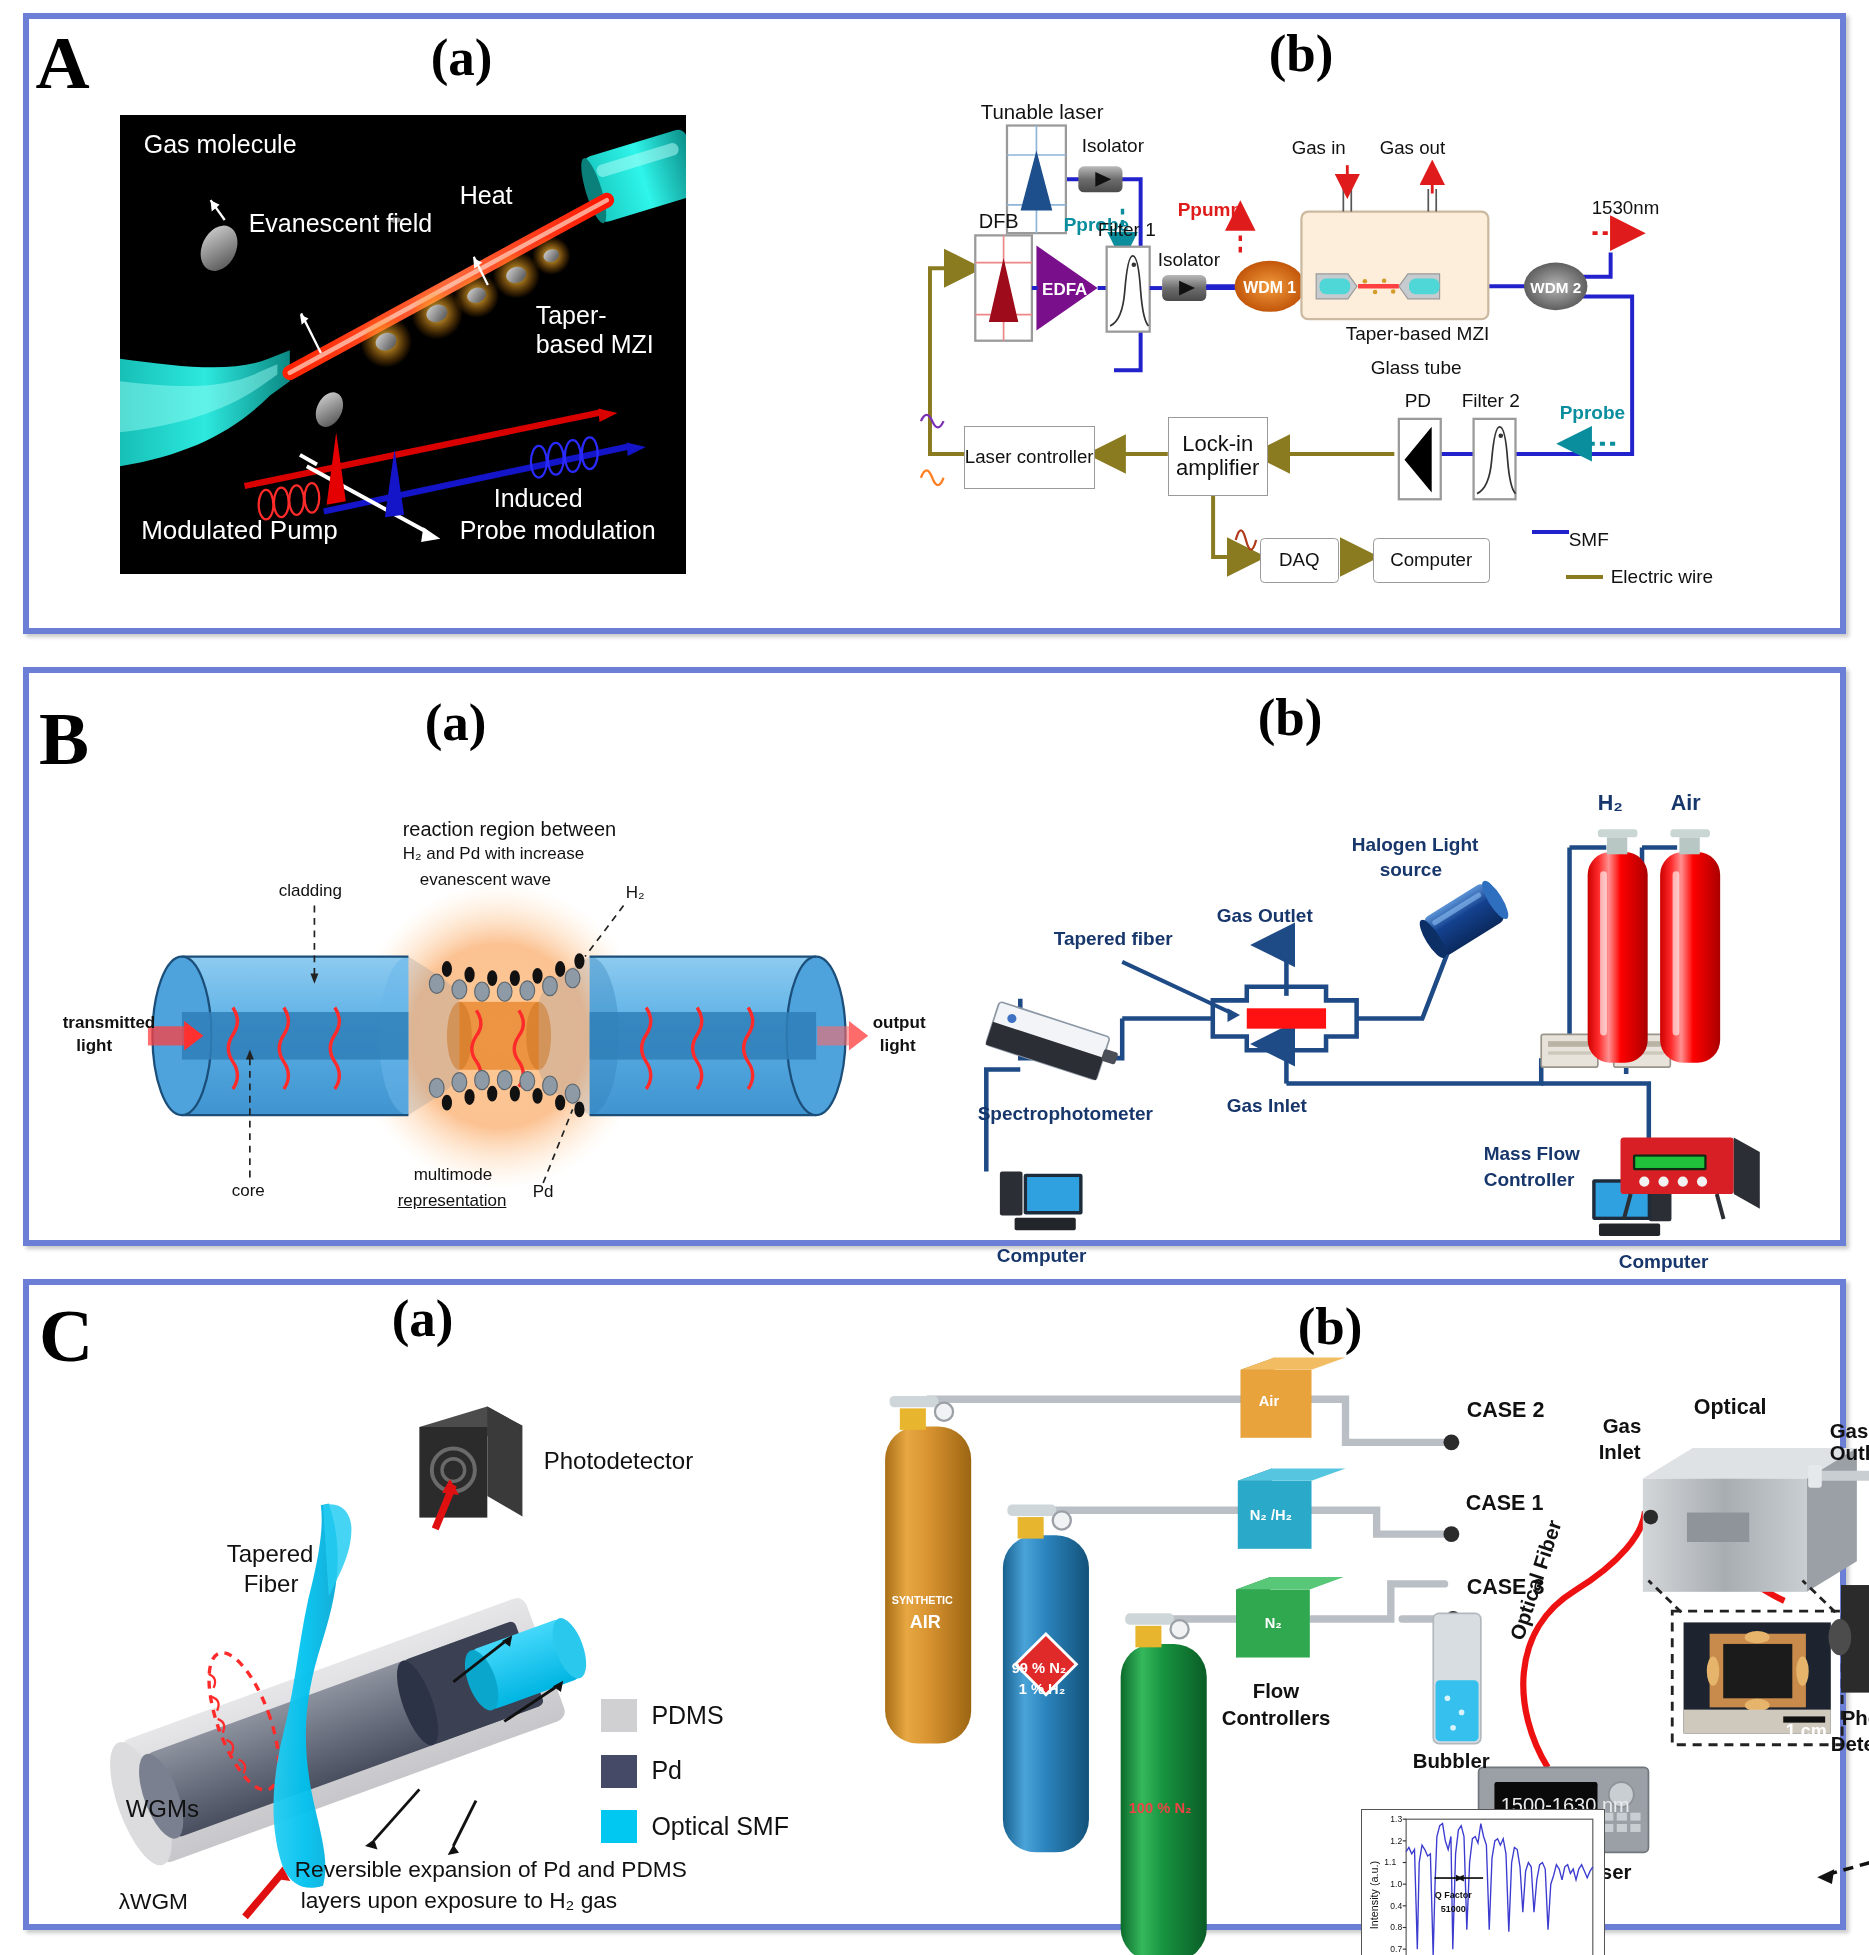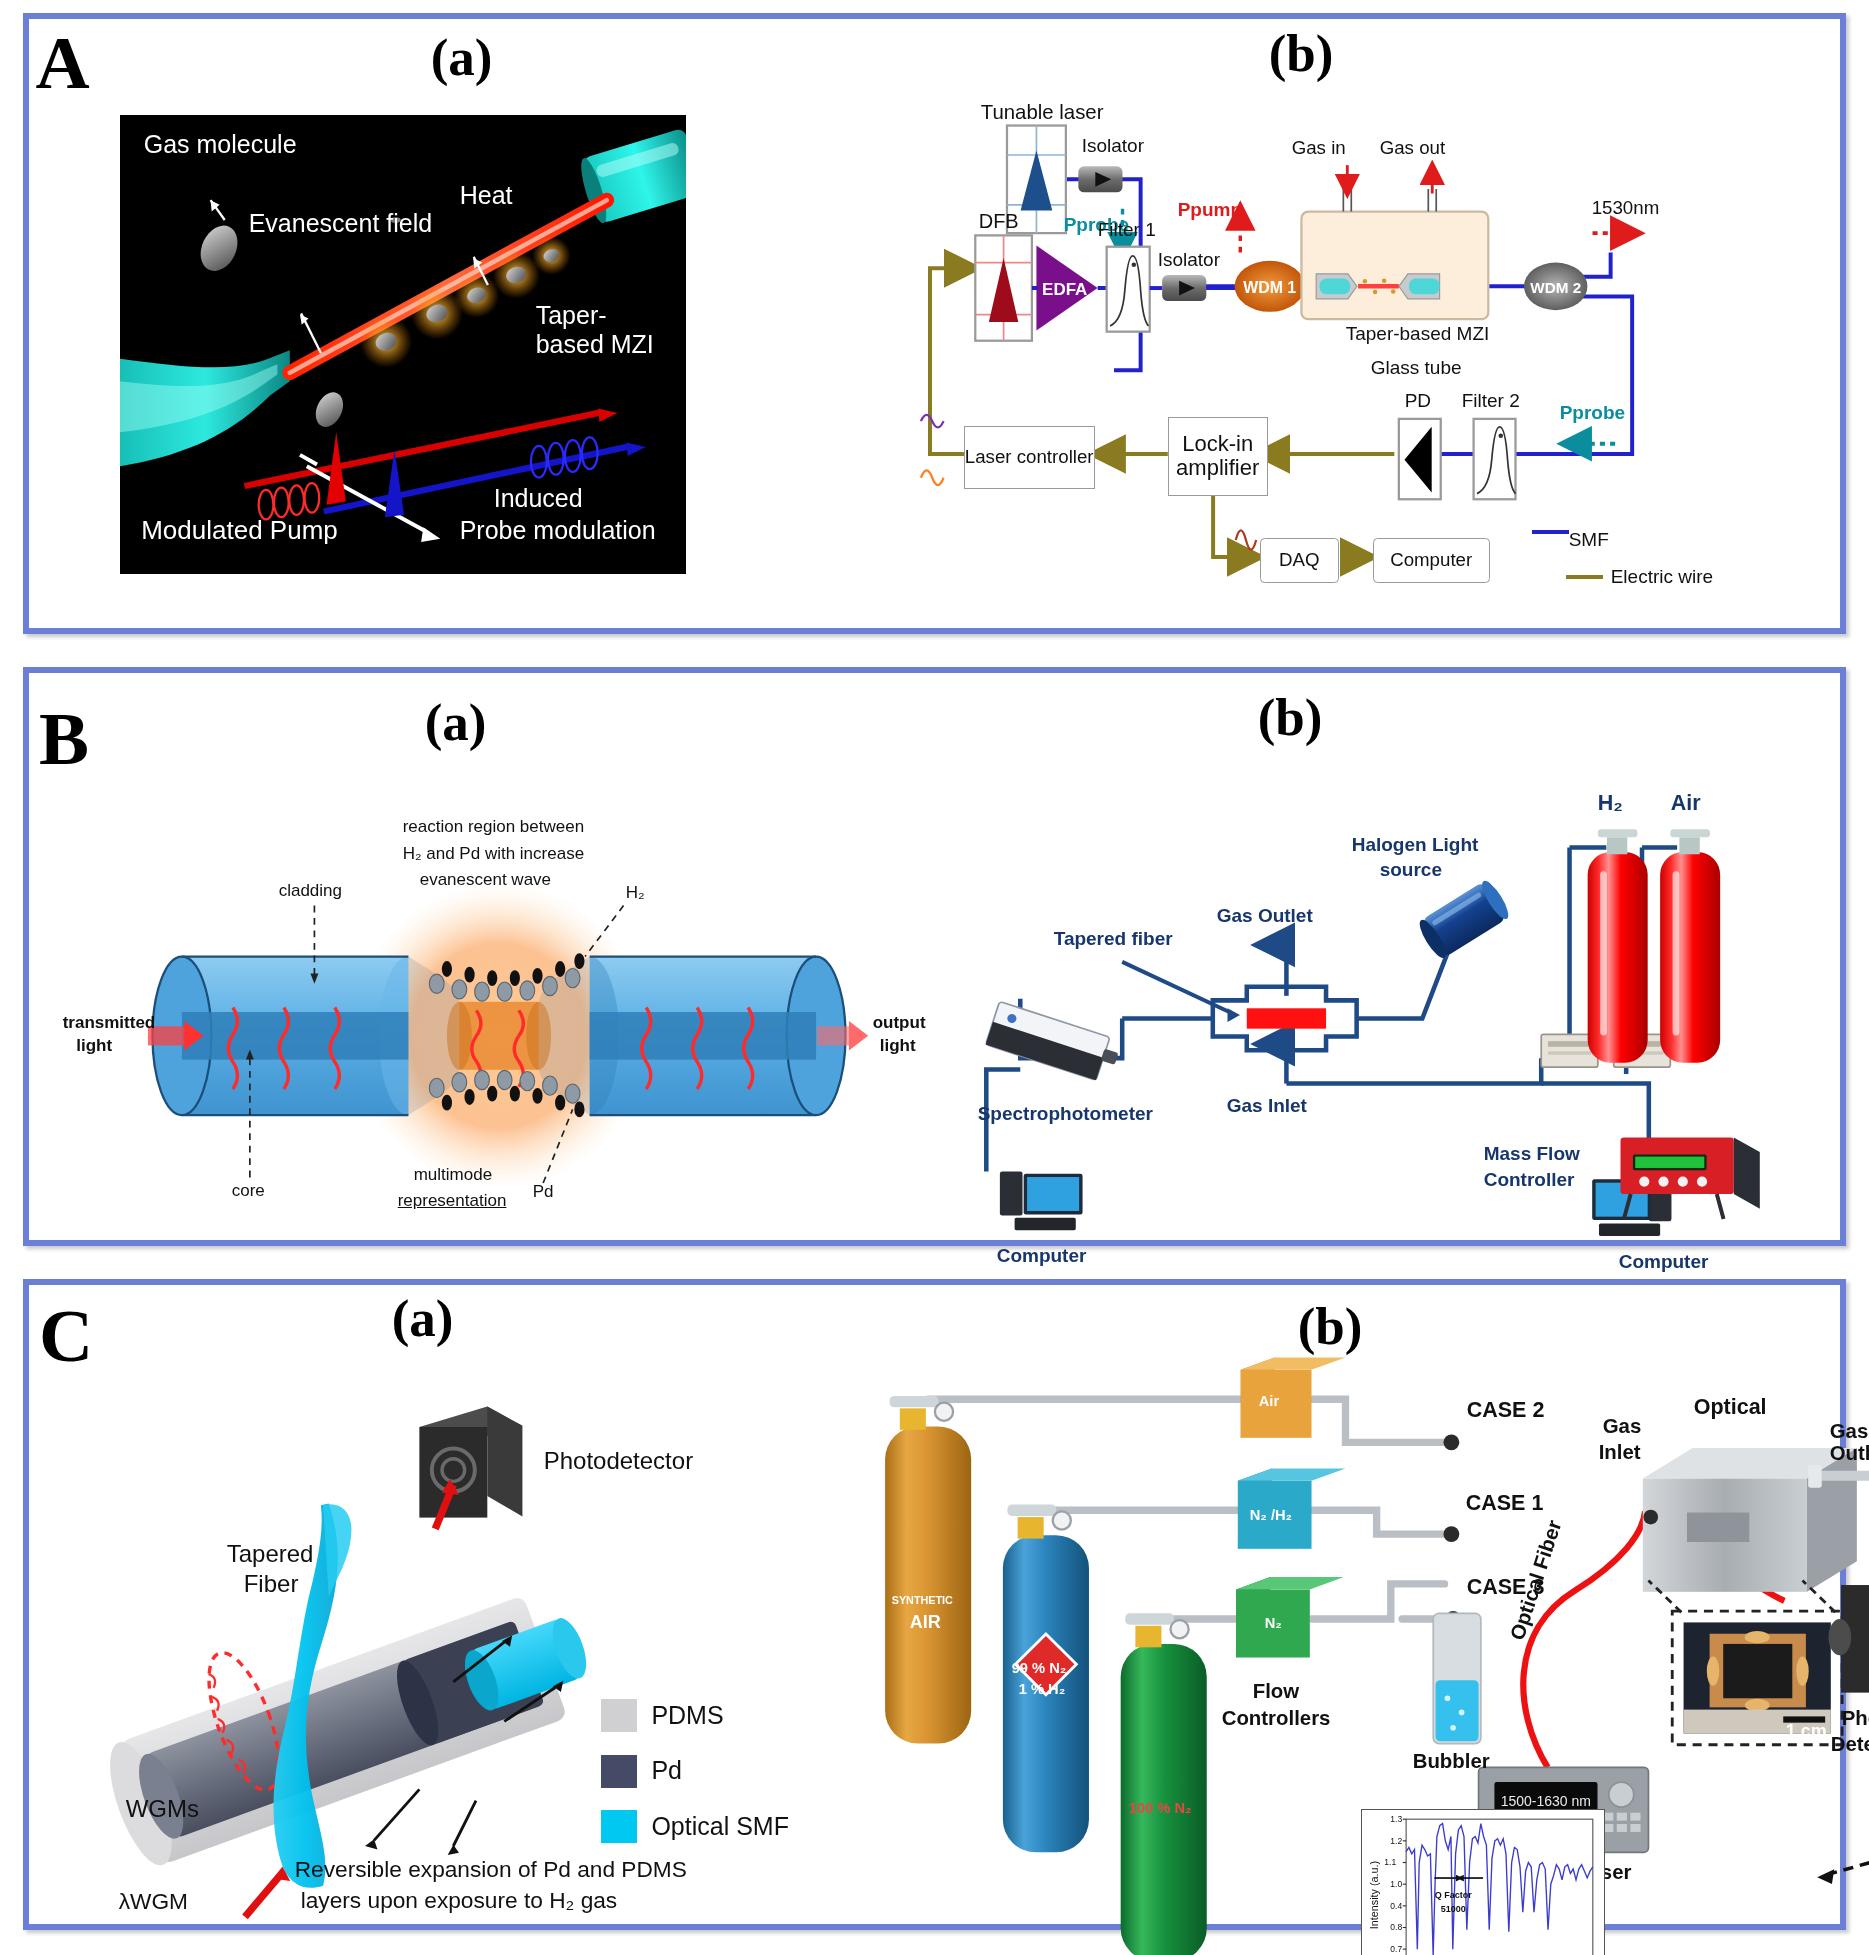--- a/index.html
+++ b/index.html
@@ -404,21 +404,21 @@
       <path d="M990,160 L922,250" stroke="#222" stroke-width="3" stroke-dasharray="12,10" fill="none"></path>
       <path d="M848,650 L900,520" stroke="#222" stroke-width="3" stroke-dasharray="12,10" fill="none"></path>
     </svg>
 
     <div class="blab" style="left:0px;top:199px;font-size:17px;font-weight:700;">transmitted</div>
     <div class="blab" style="left:13.6px;top:222px;font-size:17px;font-weight:700;">light</div>
     <div class="blab" style="left:810px;top:199px;font-size:17px;font-weight:700;">output</div>
     <div class="blab" style="left:817px;top:222px;font-size:17px;font-weight:700;">light</div>
     <div class="blab" style="left:216px;top:67px;font-size:17px;">cladding</div>
     <div class="blab" style="left:169px;top:367px;font-size:17px;">core</div>
-    <div class="blab" style="left:340px;top:3.4px;font-size:17px;">reaction region between</div>
+    <div class="blab" style="left:340px;top:3.4px;font-size:20px;">reaction region between</div>
     <div class="blab" style="left:340px;top:29.5px;font-size:17px;">H₂ and Pd with increase</div>
     <div class="blab" style="left:357px;top:56px;font-size:17px;">evanescent wave</div>
     <div class="blab" style="left:563px;top:69px;font-size:17px;">H₂</div>
     <div class="blab" style="left:470px;top:368px;font-size:17px;">Pd</div>
     <div class="blab" style="left:351px;top:351px;font-size:17px;">multimode</div>
     <div class="blab" style="left:335px;top:377px;font-size:17px;text-decoration:underline;">representation</div>
   </div>
 
   <div style="position:absolute;left:923px;top:102px;width:884px;height:453px;">
     <svg width="884" height="453" viewBox="0 0 1560 800">
@@ -809,21 +809,21 @@
     <div class="blab" style="left:420px;top:333px;font-size:20.4px;font-weight:700;">Flow</div>
     <div class="blab" style="left:389px;top:360px;font-size:20.4px;font-weight:700;">Controllers</div>
 
     <div class="blab" style="left:634px;top:52px;font-size:21.5px;font-weight:700;">CASE 2</div>
     <div class="blab" style="left:633px;top:145px;font-size:21.5px;font-weight:700;">CASE 1</div>
     <div class="blab" style="left:634px;top:229px;font-size:21.5px;font-weight:700;">CASE 3</div>
     <div class="blab" style="left:580px;top:403px;font-size:20.4px;font-weight:700;">Bubbler</div>
 
     <div class="blab" style="left:673px;top:289px;font-size:20.4px;font-weight:700;transform:rotate(-72deg);transform-origin:left top;">Optical Fiber</div>
 
-    <div class="blab" style="left:668px;top:447px;font-size:14px;color:#e8eaec;">1500-1630 nm</div>
+    <div class="blab" style="left:668px;top:447px;font-size:20px;color:#e8eaec;">1500-1630 nm</div>
     <div class="blab" style="left:662px;top:514px;font-size:20.4px;font-weight:700;">Tunable  Laser</div>
 
     <div class="blab" style="left:770px;top:68px;font-size:20.4px;font-weight:700;">Gas</div>
     <div class="blab" style="left:766px;top:94px;font-size:20.4px;font-weight:700;">Inlet</div>
     <div class="blab" style="left:861px;top:49px;font-size:21.5px;font-weight:700;">Optical</div>
     <div class="blab" style="left:997px;top:73px;font-size:20.4px;font-weight:700;">Gas Outlet</div>
     <div class="blab" style="left:953px;top:375px;font-size:18px;font-weight:700;color:#fff;">1 cm</div>
     <div class="blab" style="left:1009px;top:360px;font-size:20.4px;font-weight:700;">Photo</div>
     <div class="blab" style="left:998px;top:386px;font-size:20.4px;font-weight:700;">Detector</div>
     

